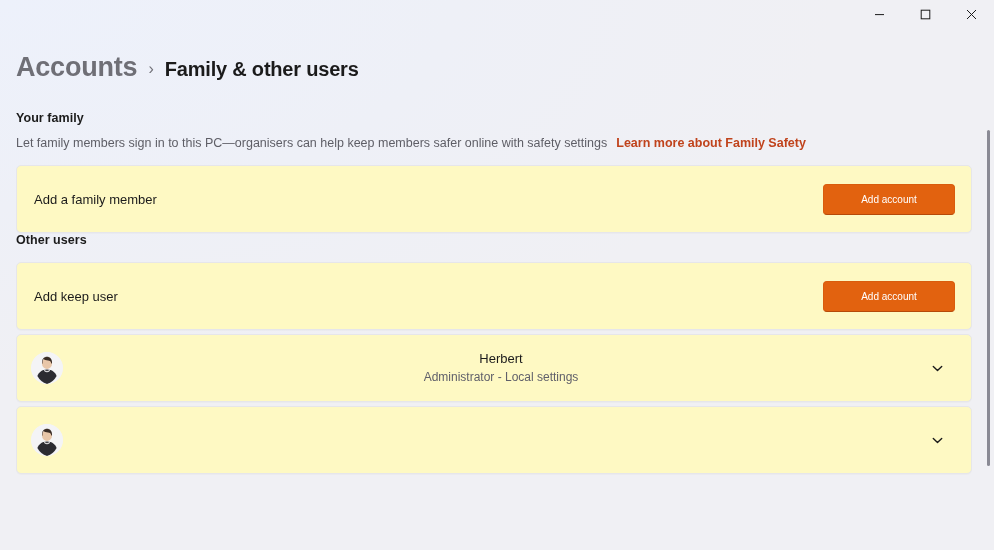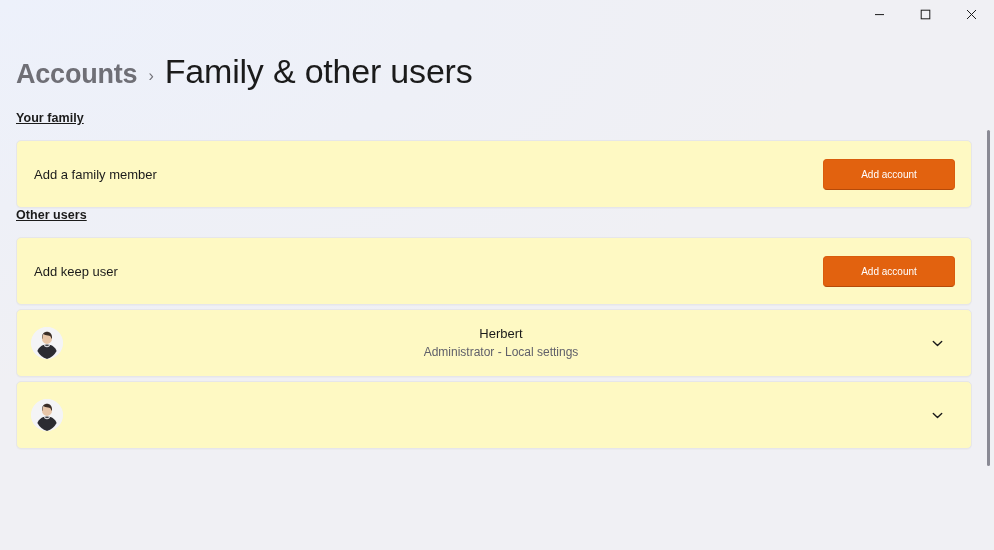--- a/index.html
+++ b/index.html
@@ -73,42 +73,41 @@
     letter-spacing: -0.2px;
   }
   .crumb-sep {
     font-size: 16px;
     color: #73737a;
     font-weight: 400;
     position: relative;
     top: -2px;
   }
   .crumb-current {
-    font-size: 34px;
-    font-weight: 400;
+    font-size: 20px;
+    font-weight: 700;
     color: #1b1b1b;
     letter-spacing: -0.2px;
   }
 
   
   .content {
     position: absolute;
     top: 100px;
     left: 0;
     right: 0;
     bottom: 0;
     padding: 0 22px 0 16px;
   }
 
   .section-title {
     font-size: 12.5px;
     font-weight: 700;
     color: #1b1b1b;
     letter-spacing: 0.05px;
-    text-decoration: underline;
   }
   .section-title.your-family { margin-top: 11px; }
   .section-title.other-users { margin-top: 0; }
 
   .section-desc {
     margin-top: 11px;
     font-size: 12.5px;
     color: #5e5e66;
     display: flex;
     align-items: baseline;
@@ -264,20 +263,24 @@
   <div class="breadcrumb">
     <span class="crumb-parent">Accounts</span>
     <span class="crumb-sep">›</span>
     <span class="crumb-current">Family &amp; other users</span>
   </div>
 
   <div class="content">
 
     <div class="section-title your-family">Your family</div>
 
+    <div class="section-desc">
+      <span>Let family members sign in to this PC—organisers can help keep members safer online with safety settings</span>
+      <a class="link">Learn more about Family Safety</a>
+    </div>
 
     <div class="family-card-wrap">
       <div class="card">
         <span class="card-label">Add a family member</span>
         <button class="btn-accent">Add account</button>
       </div>
     </div>
 
     <div class="section-title other-users others-head other-users-head">Other users</div>
 

